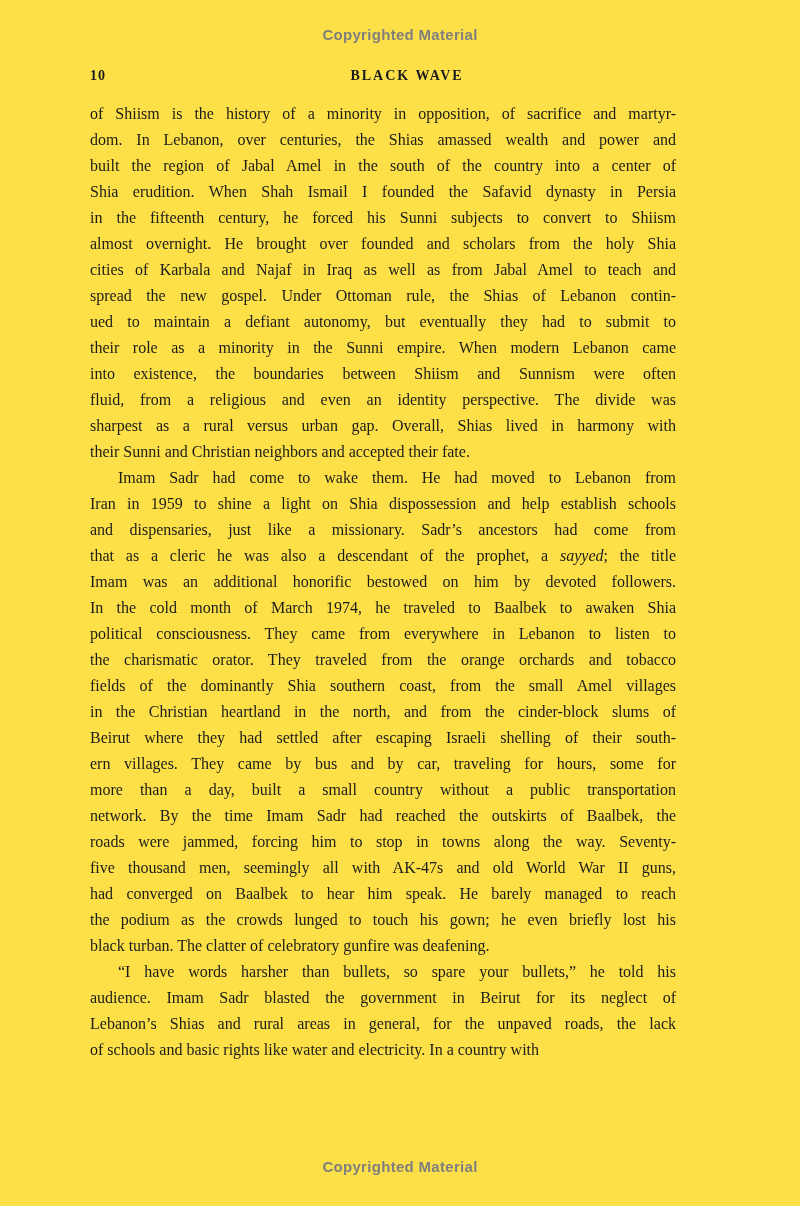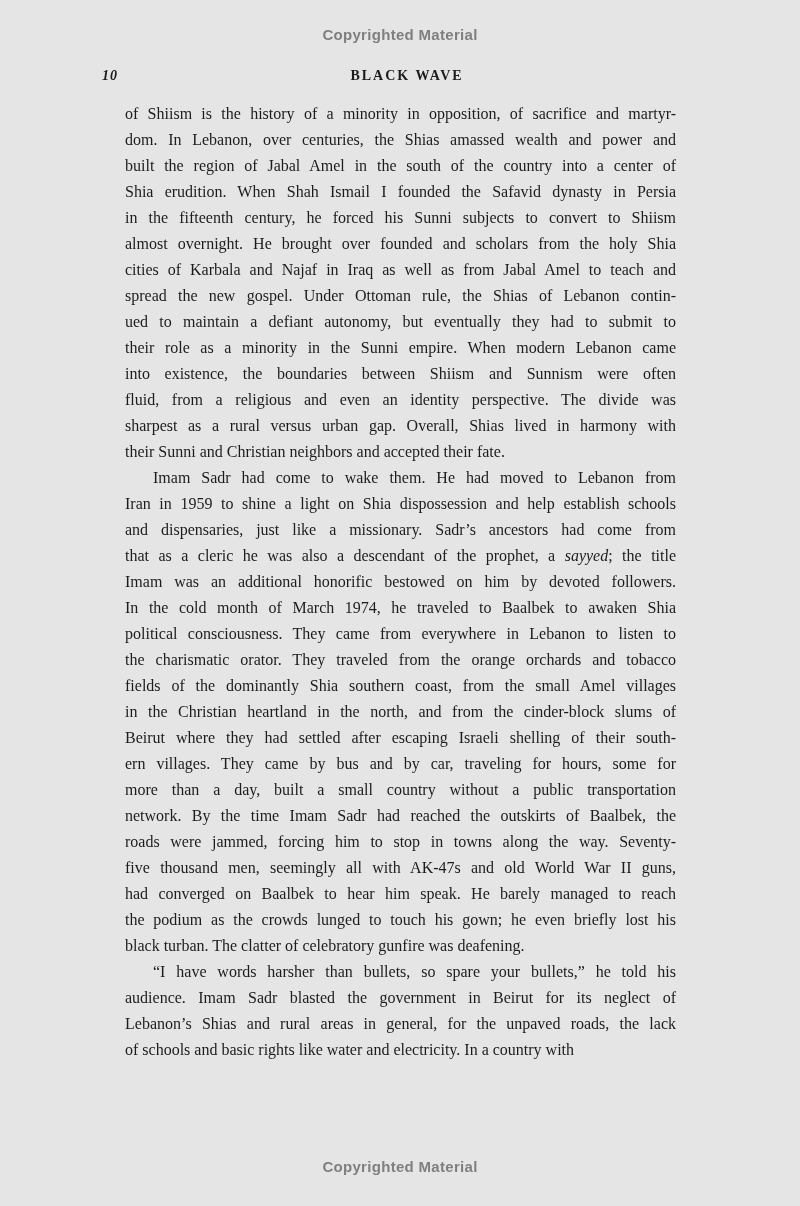--- a/index.html
+++ b/index.html
@@ -1,20 +1,20 @@
 <!DOCTYPE html>
 <html><head>
 <meta charset="utf-8">
 <style>
   html, body { margin: 0; padding: 0; background: #ffffff; }
   .page {
     position: relative;
     width: 800px;
     height: 1206px;
-    background: #e5e5e5;
+    background: #fde047;
     font-family: "Liberation Serif", serif;
     overflow: hidden;
   }
   .copyright {
     position: absolute;
     left: 0; right: 0;
     text-align: center;
     font-family: "Liberation Sans", sans-serif;
     font-weight: 700;
     font-size: 15px;
@@ -24,25 +24,24 @@
   .copyright.top { top: 26px; }
   .copyright.bottom { top: 1158px; }
   .header {
     position: absolute;
     top: 68px; left: 90px; right: 92px;
     height: 18px;
     color: #1c1c1c;
   }
   .pagenum {
     position: absolute;
-    left: 12px; top: 0;
+    left: 0; top: 0;
     font-size: 14px;
     font-weight: 700;
     letter-spacing: 1px;
-    font-style: italic;
   }
   .booktitle {
     position: absolute;
     left: 16px; right: 0; top: 0;
     text-align: center;
     font-size: 14px;
     font-weight: 700;
     letter-spacing: 2px;
   }
   .body {
@@ -54,21 +53,20 @@
     font-size: 16px;
   }
   .para { margin: 0; }
   .line {
     height: 26px;
     line-height: 26px;
     text-align: justify;
     text-align-last: justify;
     overflow: hidden;
     white-space: normal;
-    margin-left: 35px;
   }
   .line.last { text-align-last: left; }
   .line.indent { padding-left: 28px; }
   .line i { font-style: italic; }
 </style>
 </head>
 <body>
 
 <div class="page">
 

